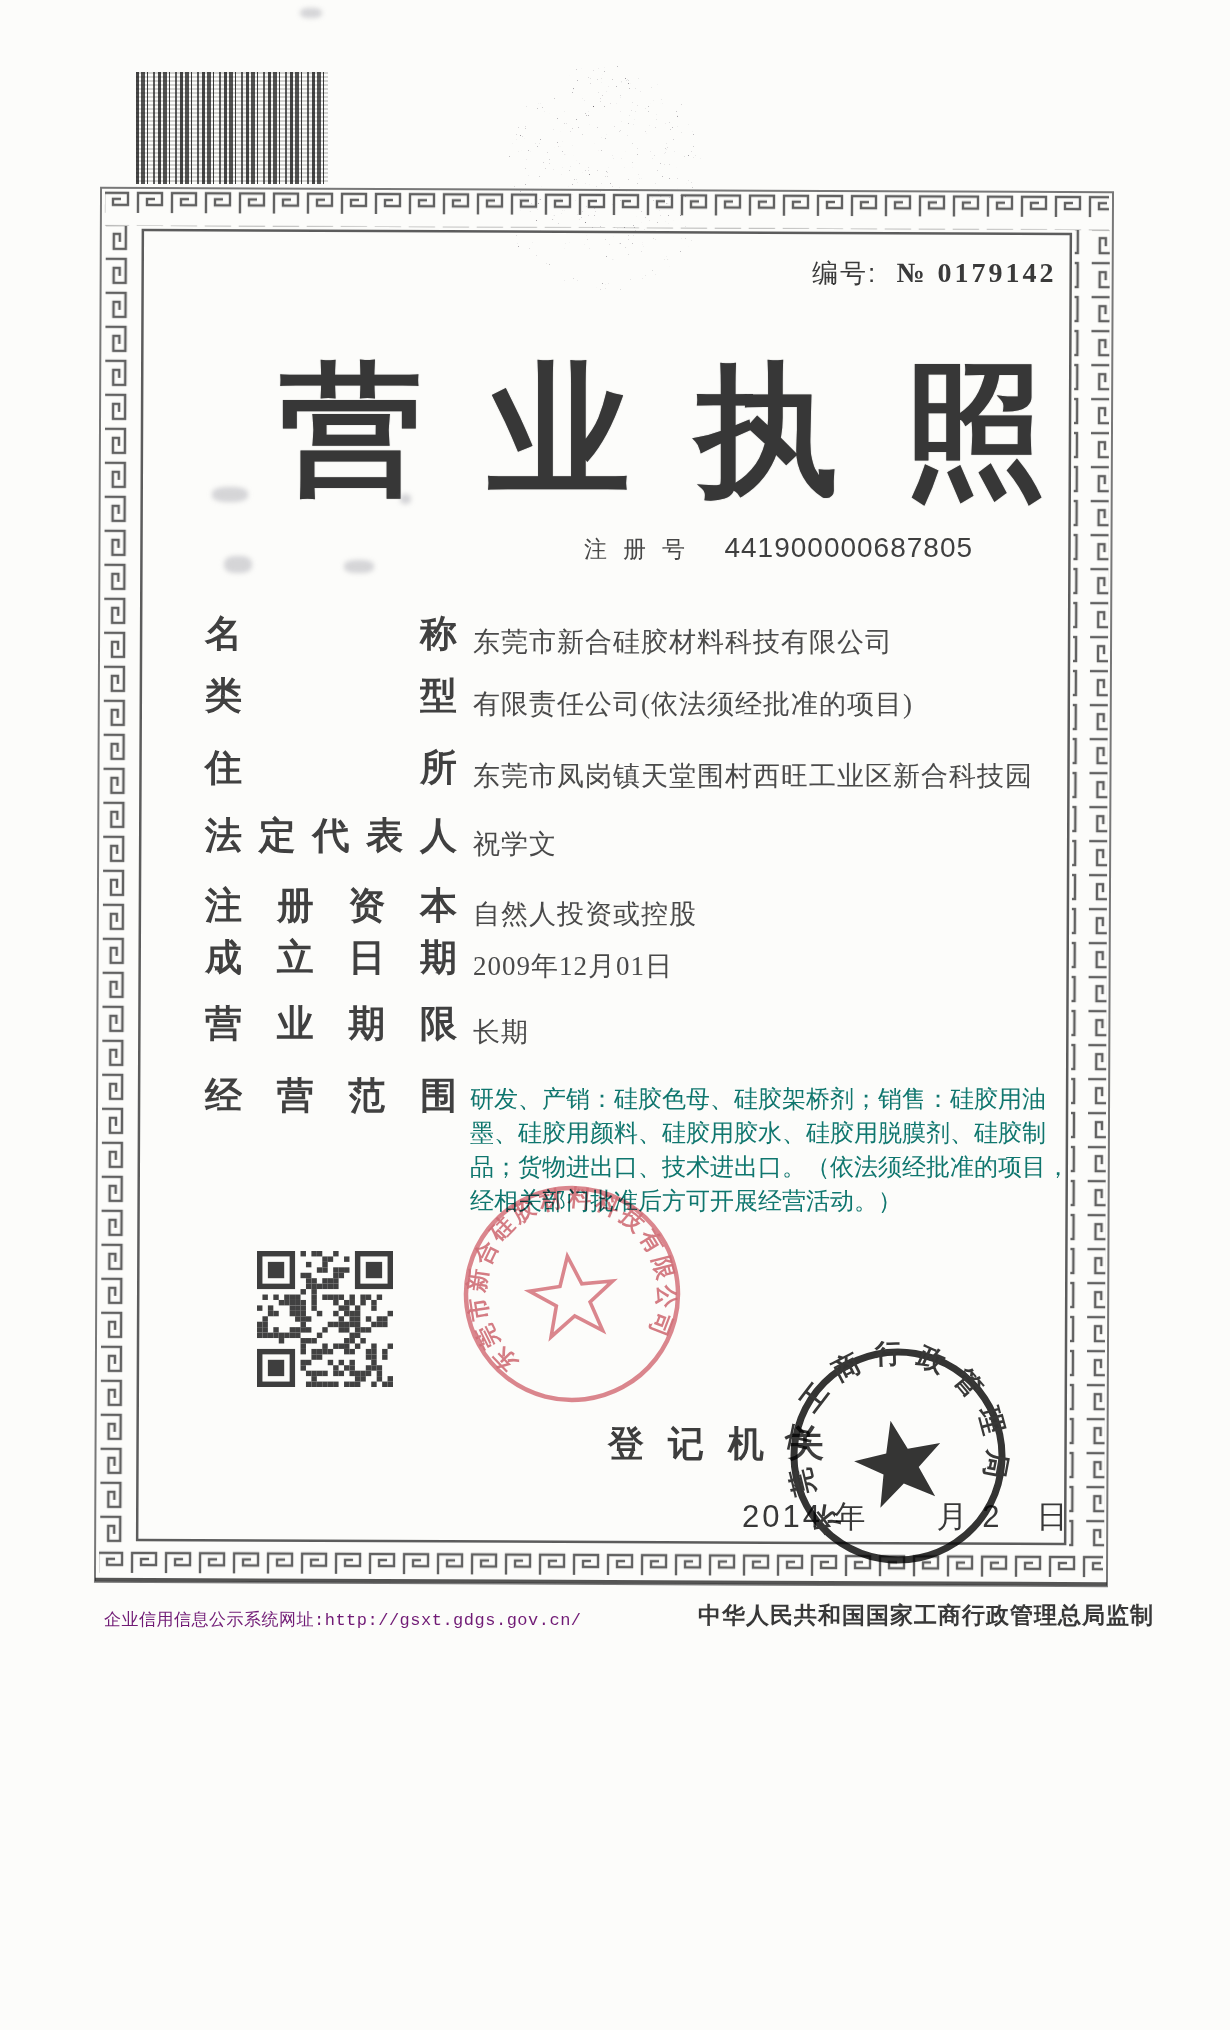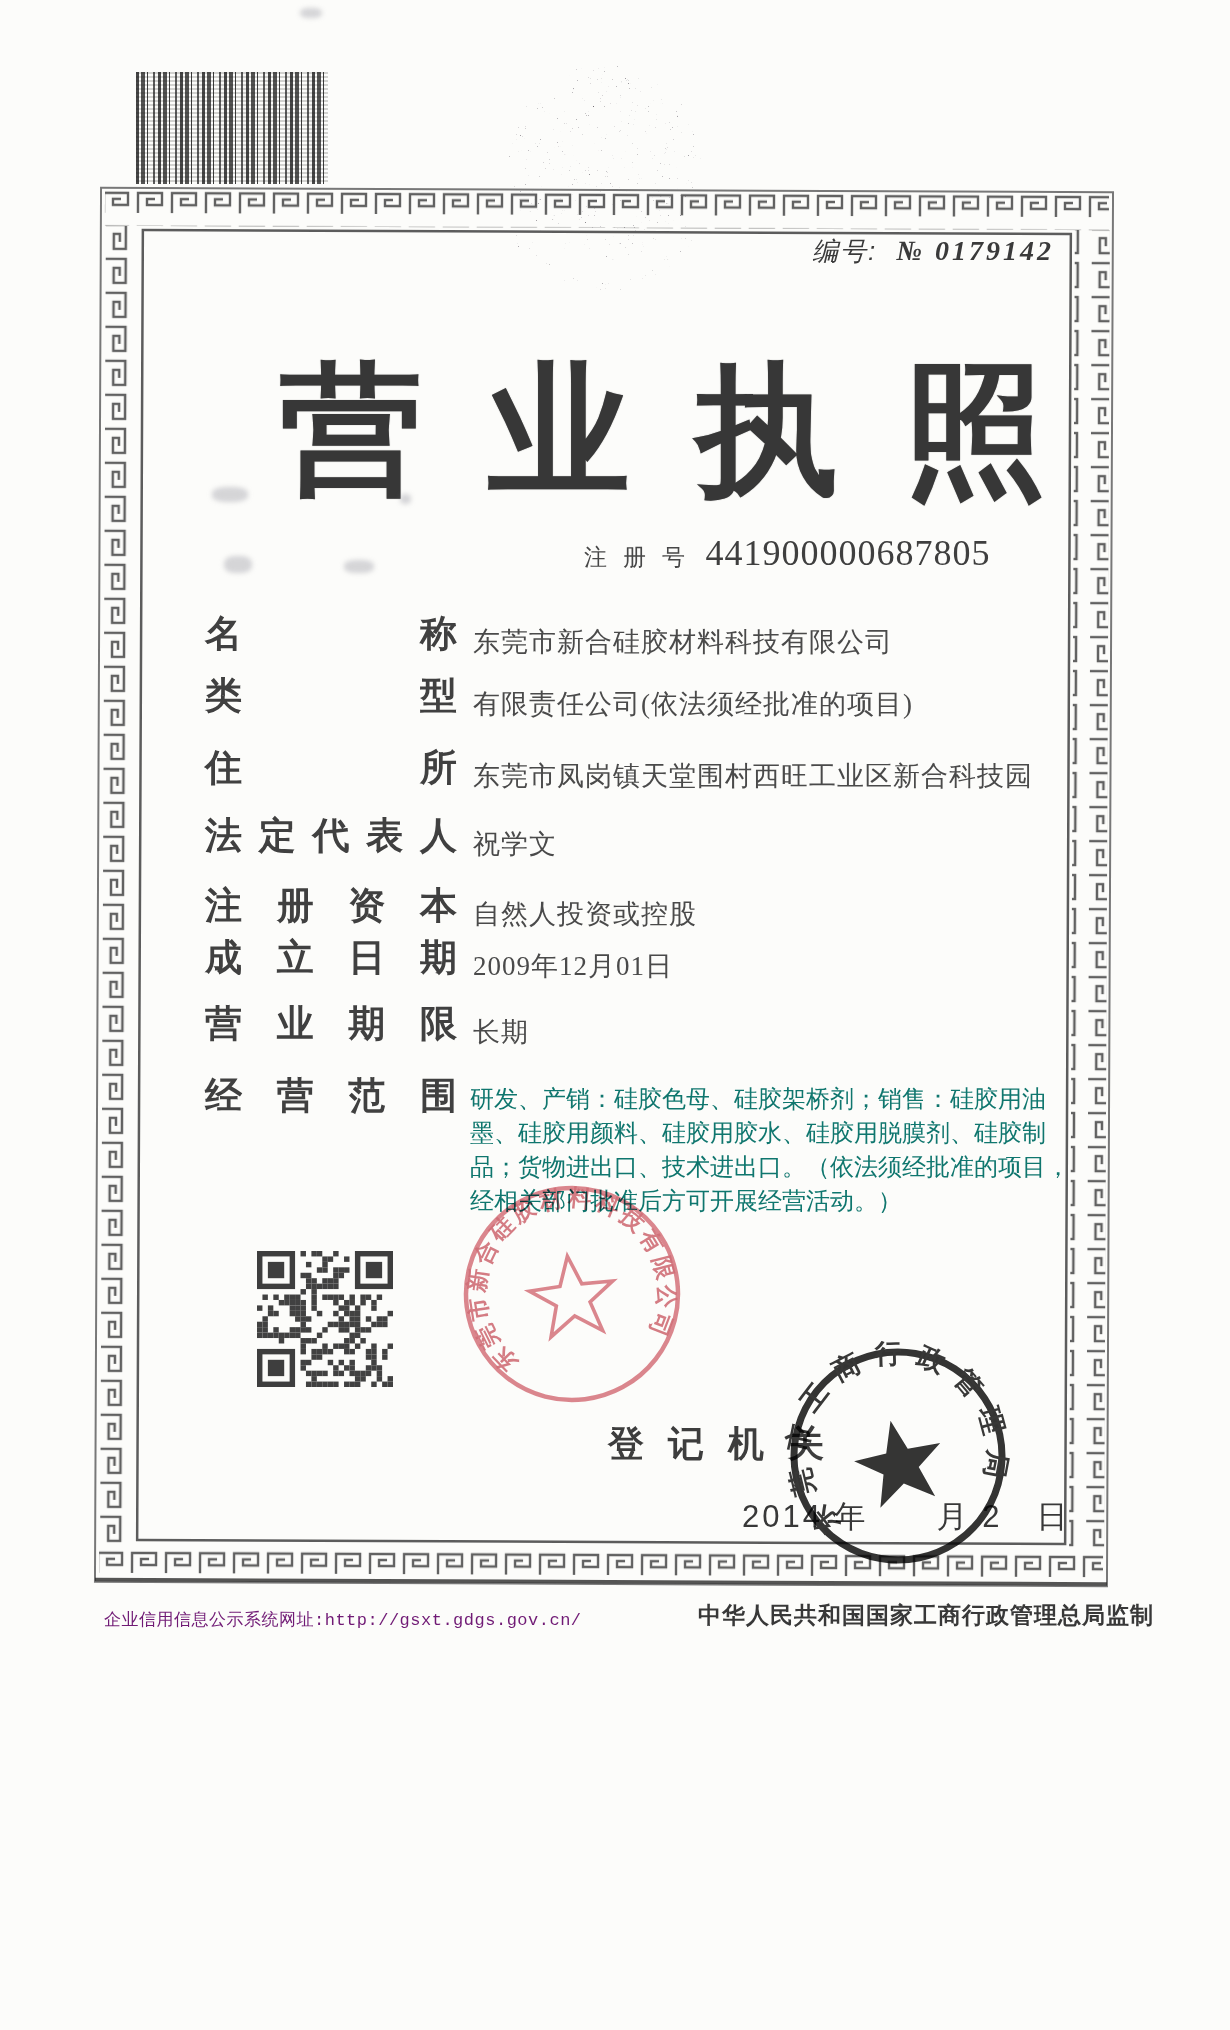--- a/index.html
+++ b/index.html
@@ -11,32 +11,32 @@
   .barcode{left:136px;top:72px;width:192px;height:112px;opacity:.85;filter:blur(.5px) contrast(1.05);
     background:
       repeating-linear-gradient(90deg,#2c2c2c 0 3px,#f5f5f3 3px 5px,#3a3a3a 5px 9px,#fbfbf9 9px 11px,#222 11px 12px,#f6f6f4 12px 17px,#444 17px 19px,#f2f2f0 19px 22px),
       repeating-linear-gradient(0deg,rgba(255,255,255,.35) 0 2px,rgba(60,60,60,.25) 2px 4px);
     background-blend-mode:multiply;}
 
   
   .frame{left:96px;top:188px;transform:rotate(.25deg);}
 
   
-  .serial{left:812px;top:234px;font-size:26px;letter-spacing:2px;color:#3a3a3a;white-space:nowrap;font-style:italic;}
+  .serial{left:812px;top:256px;font-size:26px;letter-spacing:2px;color:#3a3a3a;white-space:nowrap;}
   .serial .no{font-family:"Liberation Serif",serif;font-weight:bold;font-size:28px;margin-left:10px;letter-spacing:3px;}
 
   
   .title{left:96px;top:336px;width:1016px;text-align:right;font-size:142px;font-weight:900;
          letter-spacing:66px;text-indent:66px;color:#343434;white-space:nowrap;
          text-shadow:0 0 1px rgba(40,40,40,.55);filter:contrast(.96);}
 
   
   .regline{left:584px;top:532px;white-space:nowrap;}
   .regline .lbl{font-size:23px;letter-spacing:16px;color:#474747;}
-  .regline .no{font-family:Liberation Serif, serif;font-size:36px;color:#3f3f3f;margin-left:0;letter-spacing:1px;}
+  .regline .no{font-family:Liberation Sans, sans-serif;font-size:28px;color:#3f3f3f;margin-left:19px;letter-spacing:1px;}
 
   
   .row{position:absolute;left:205px;width:888px;display:flex;align-items:flex-start;}
   .row-label{width:252px;flex:0 0 252px;display:flex;justify-content:space-between;
              font-size:37px;font-weight:600;color:#404040;line-height:1.1;}
   .row-value{margin-left:16px;padding-top:9px;font-family:"Liberation Serif",serif;
              font-size:27px;color:#4a4a4a;letter-spacing:1px;line-height:1.42;}
   .row-value.small{font-size:24px;width:624px;padding-top:6px;color:#0f766e;letter-spacing:0;margin-left:13px;}
 
   

